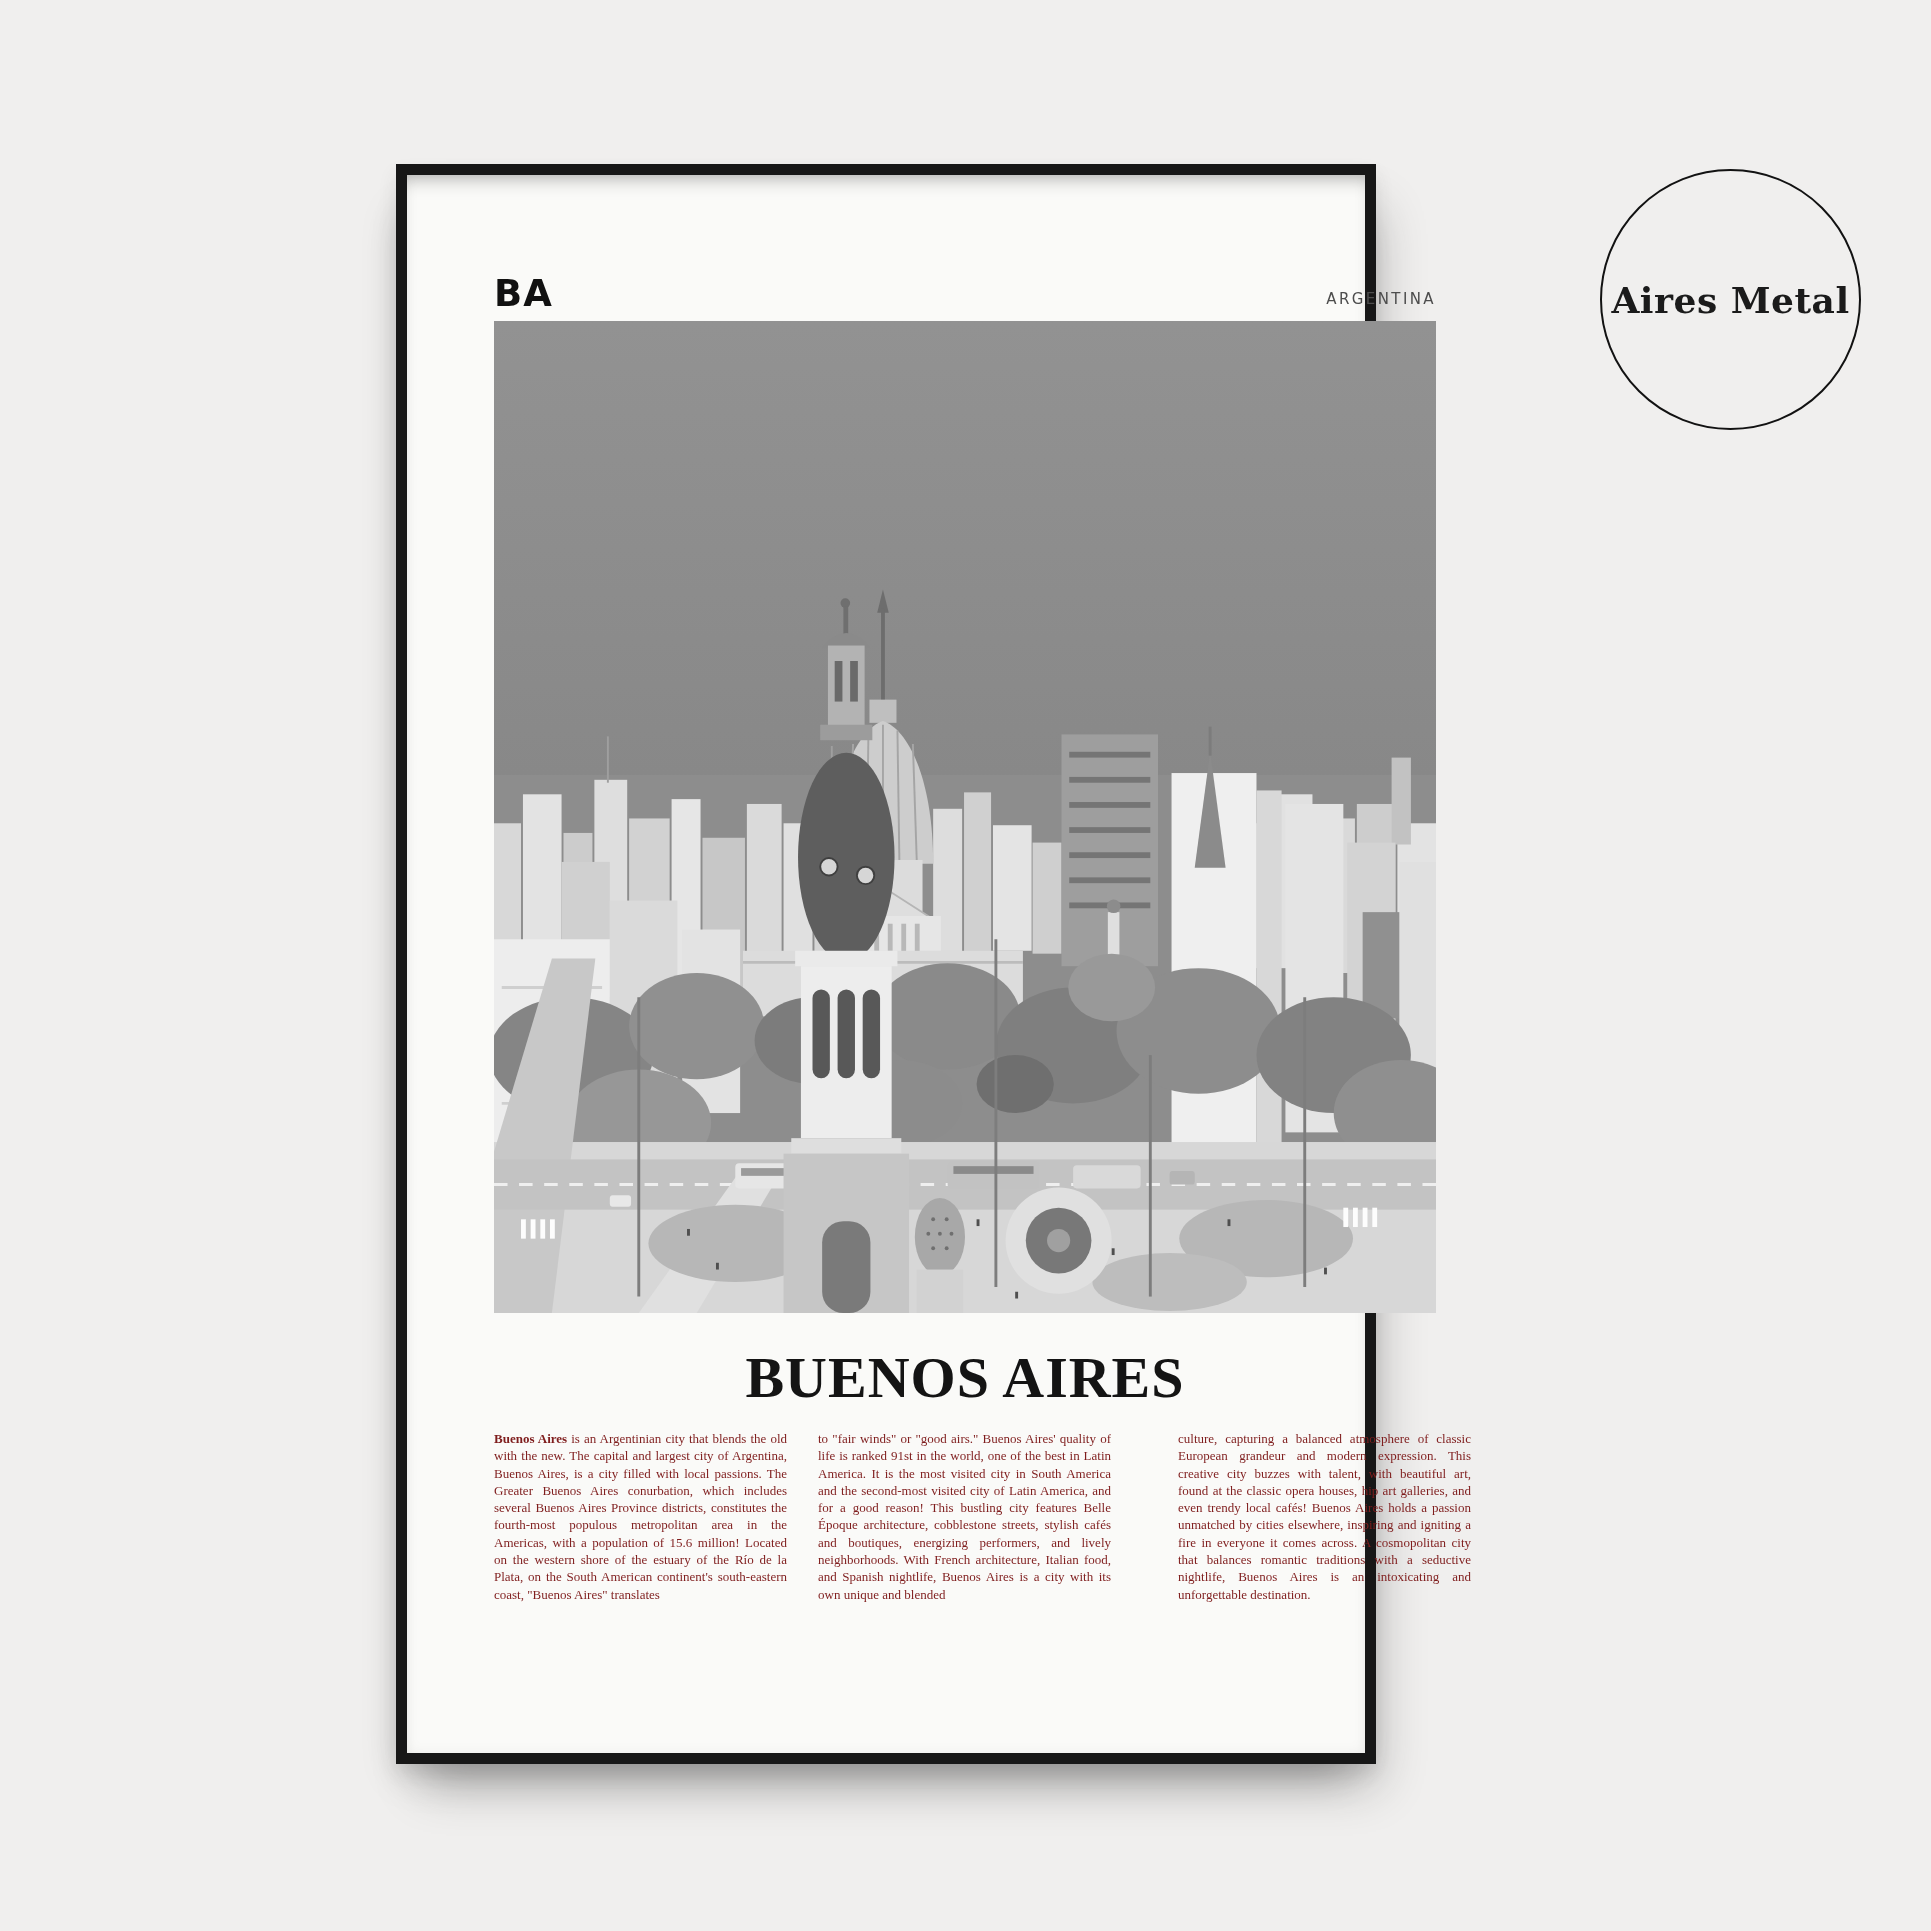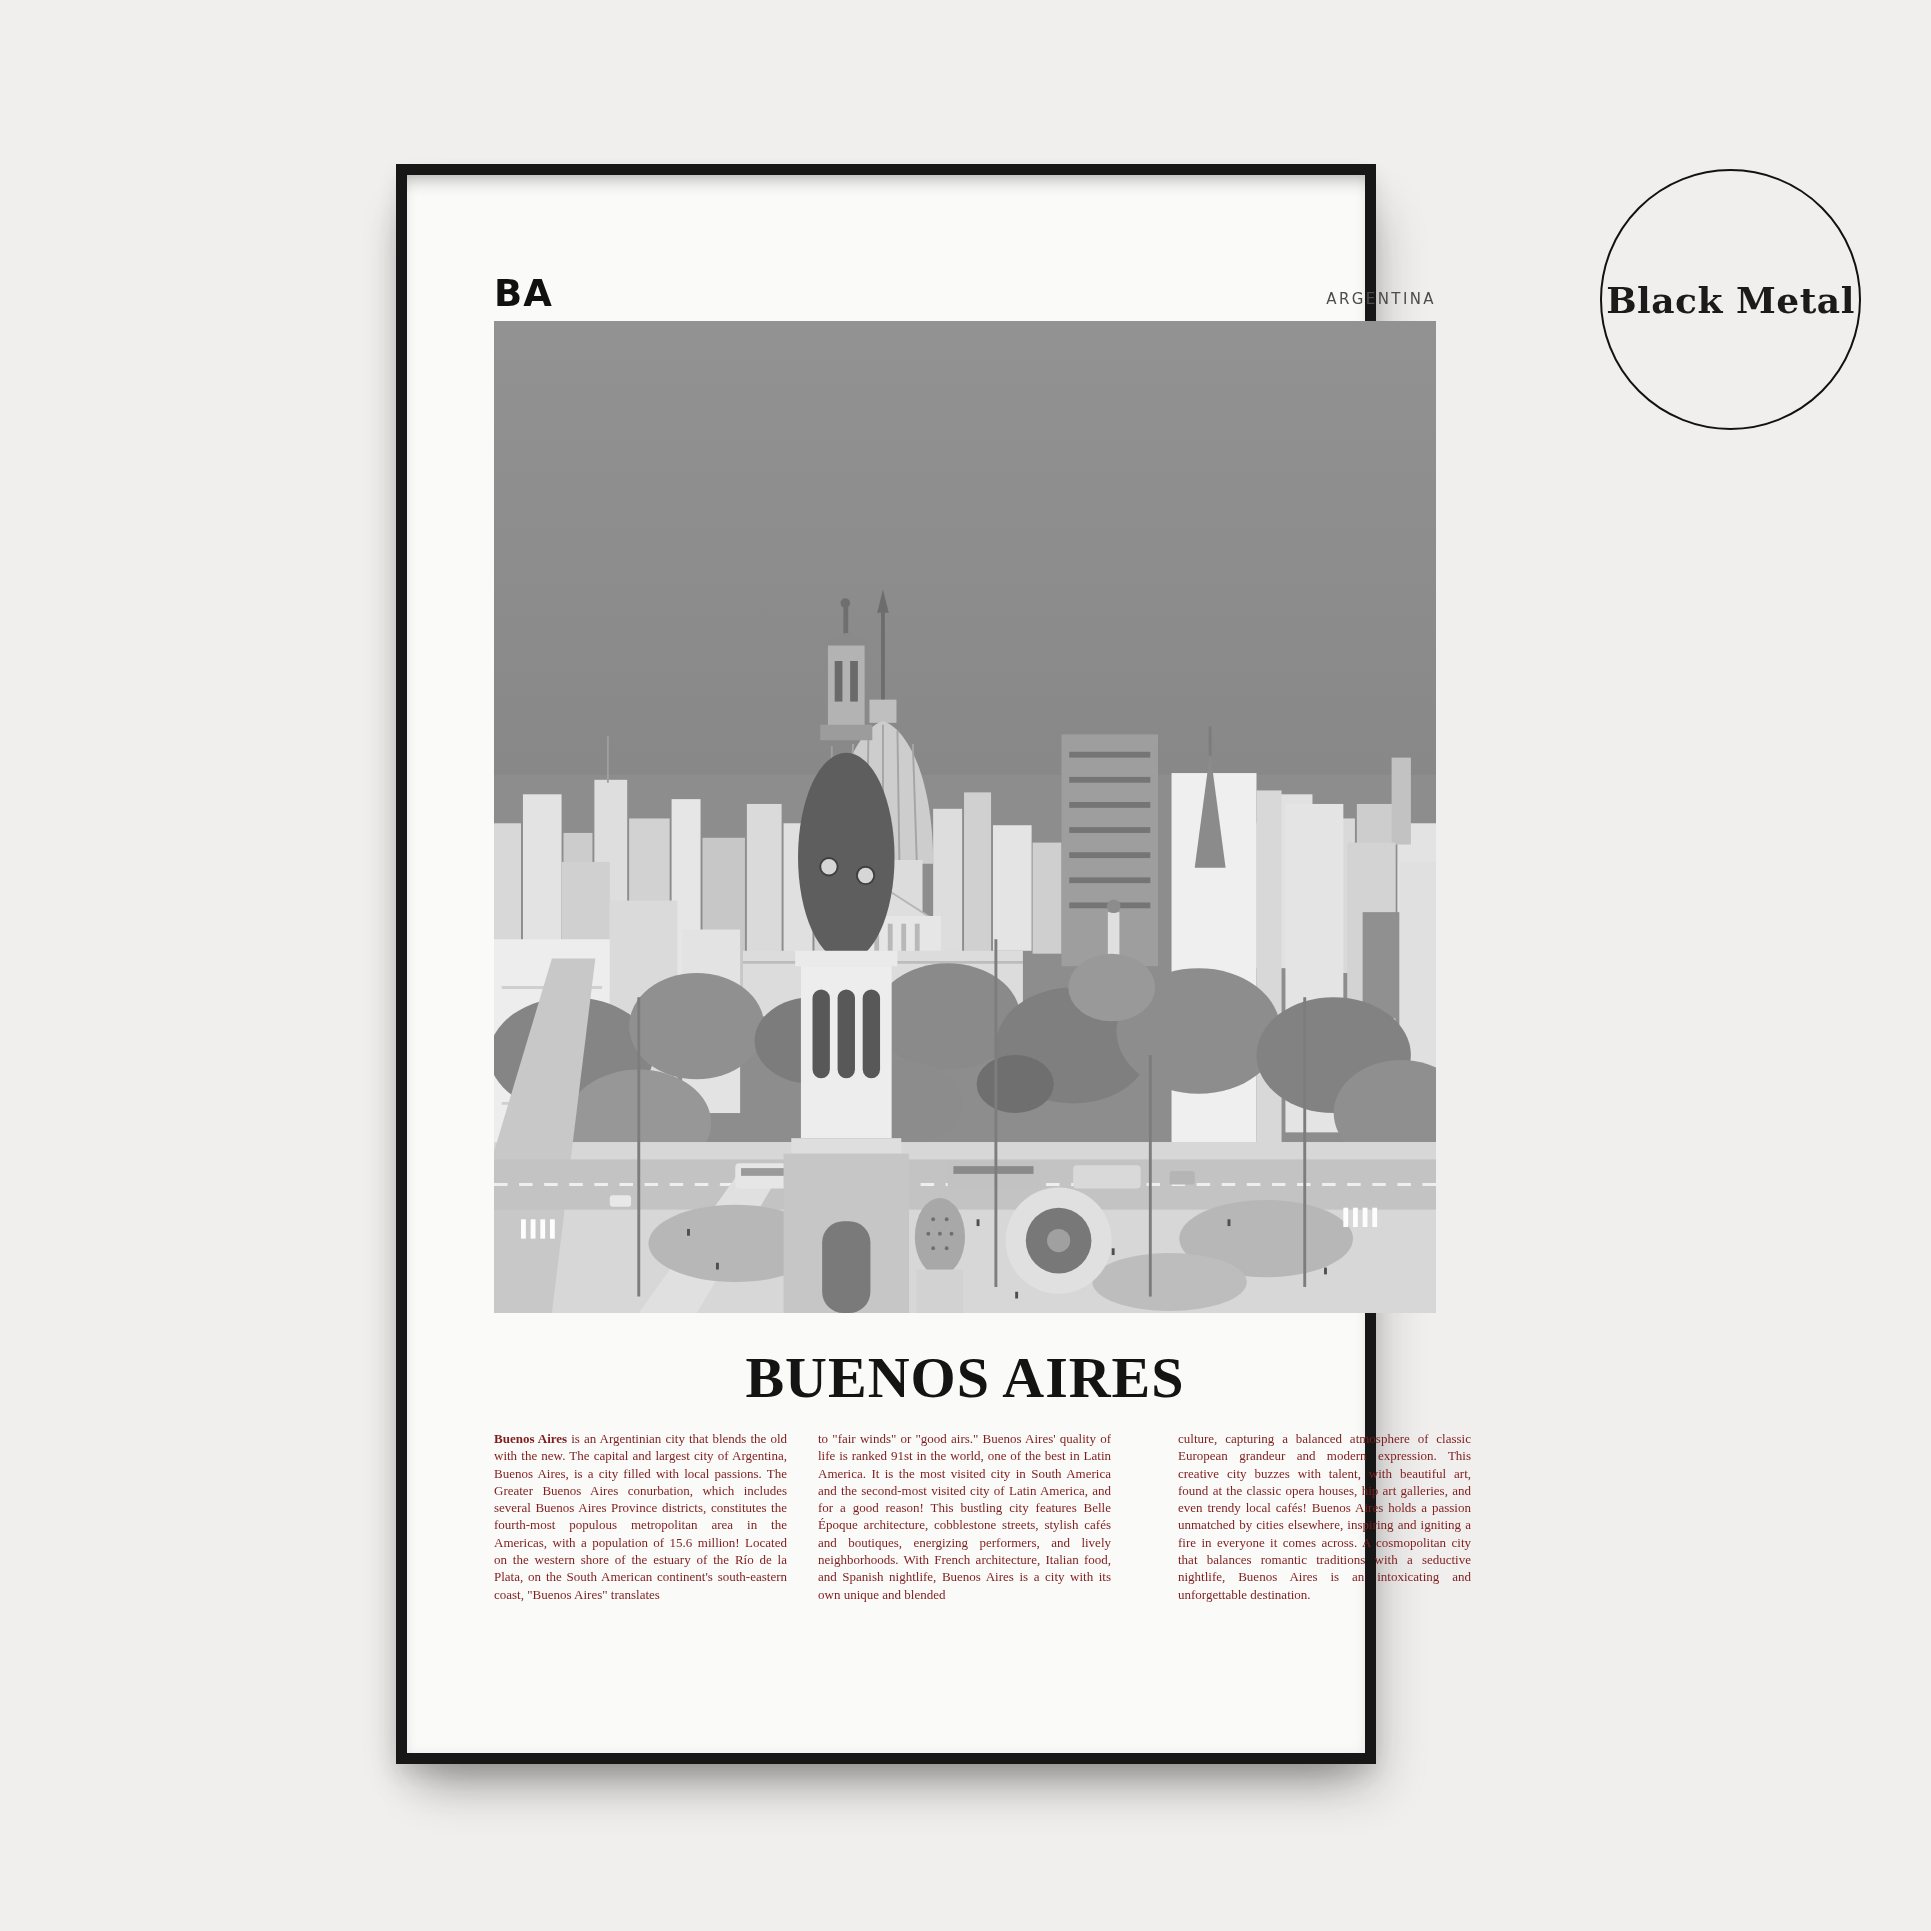--- a/index.html
+++ b/index.html
@@ -284,15 +284,15 @@
       </div>
       <div class="col col-3">
         <p>culture, capturing a balanced atmosphere of classic European grandeur and modern expression. This creative city buzzes with talent, with beautiful art, found at the classic opera houses, hip art galleries, and even trendy local cafés! Buenos Aires holds a passion unmatched by cities elsewhere, inspiring and igniting a fire in everyone it comes across. A cosmopolitan city that balances romantic traditions with a seductive nightlife, Buenos Aires is an intoxicating and unforgettable destination.</p>
       </div>
     </div>
 
   </div>
 </div>
 
 <div class="badge">
-  <span>Black Metal</span>
+  <span>Aires Metal</span>
 </div>
 
 
 </body></html>

